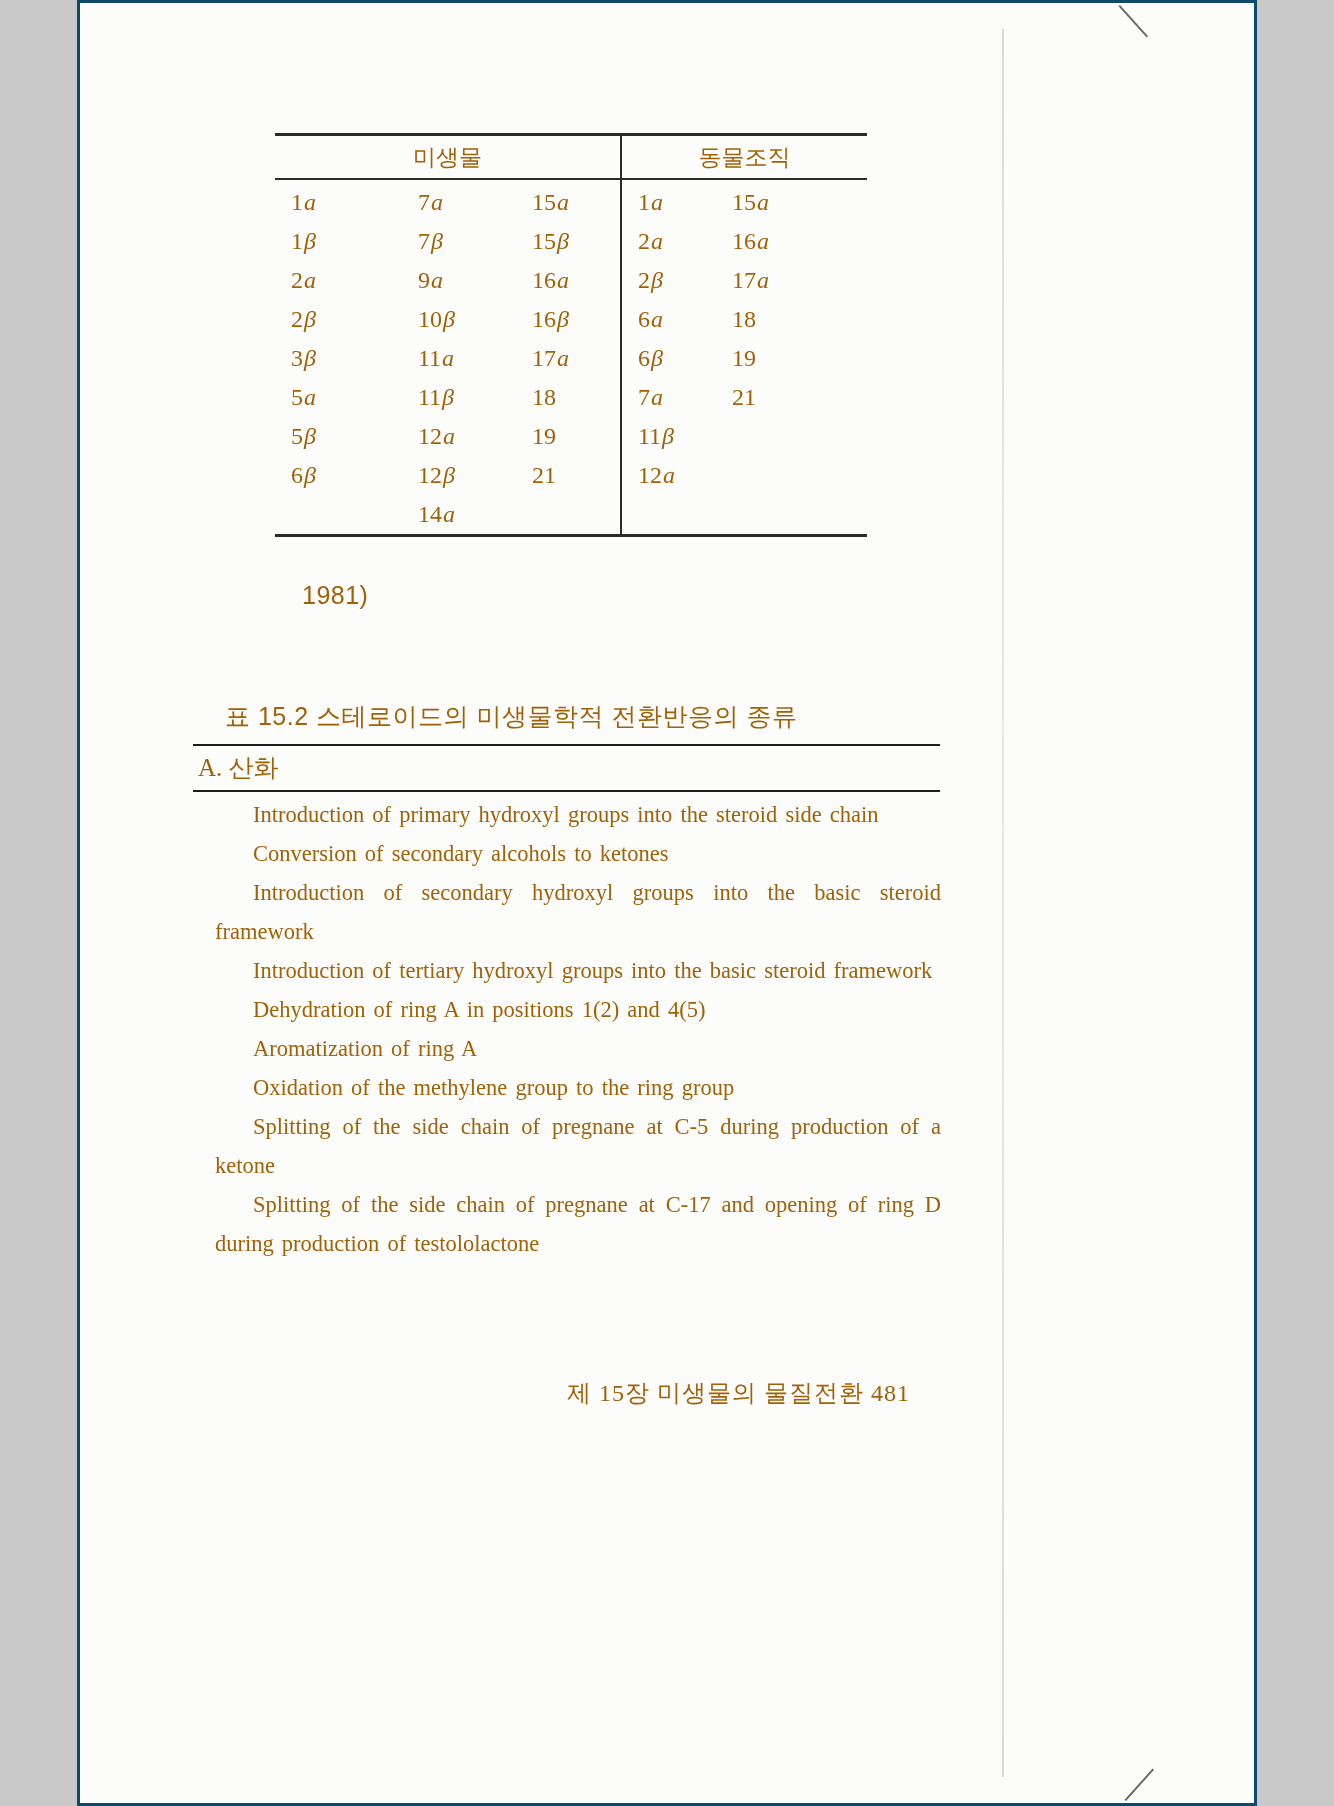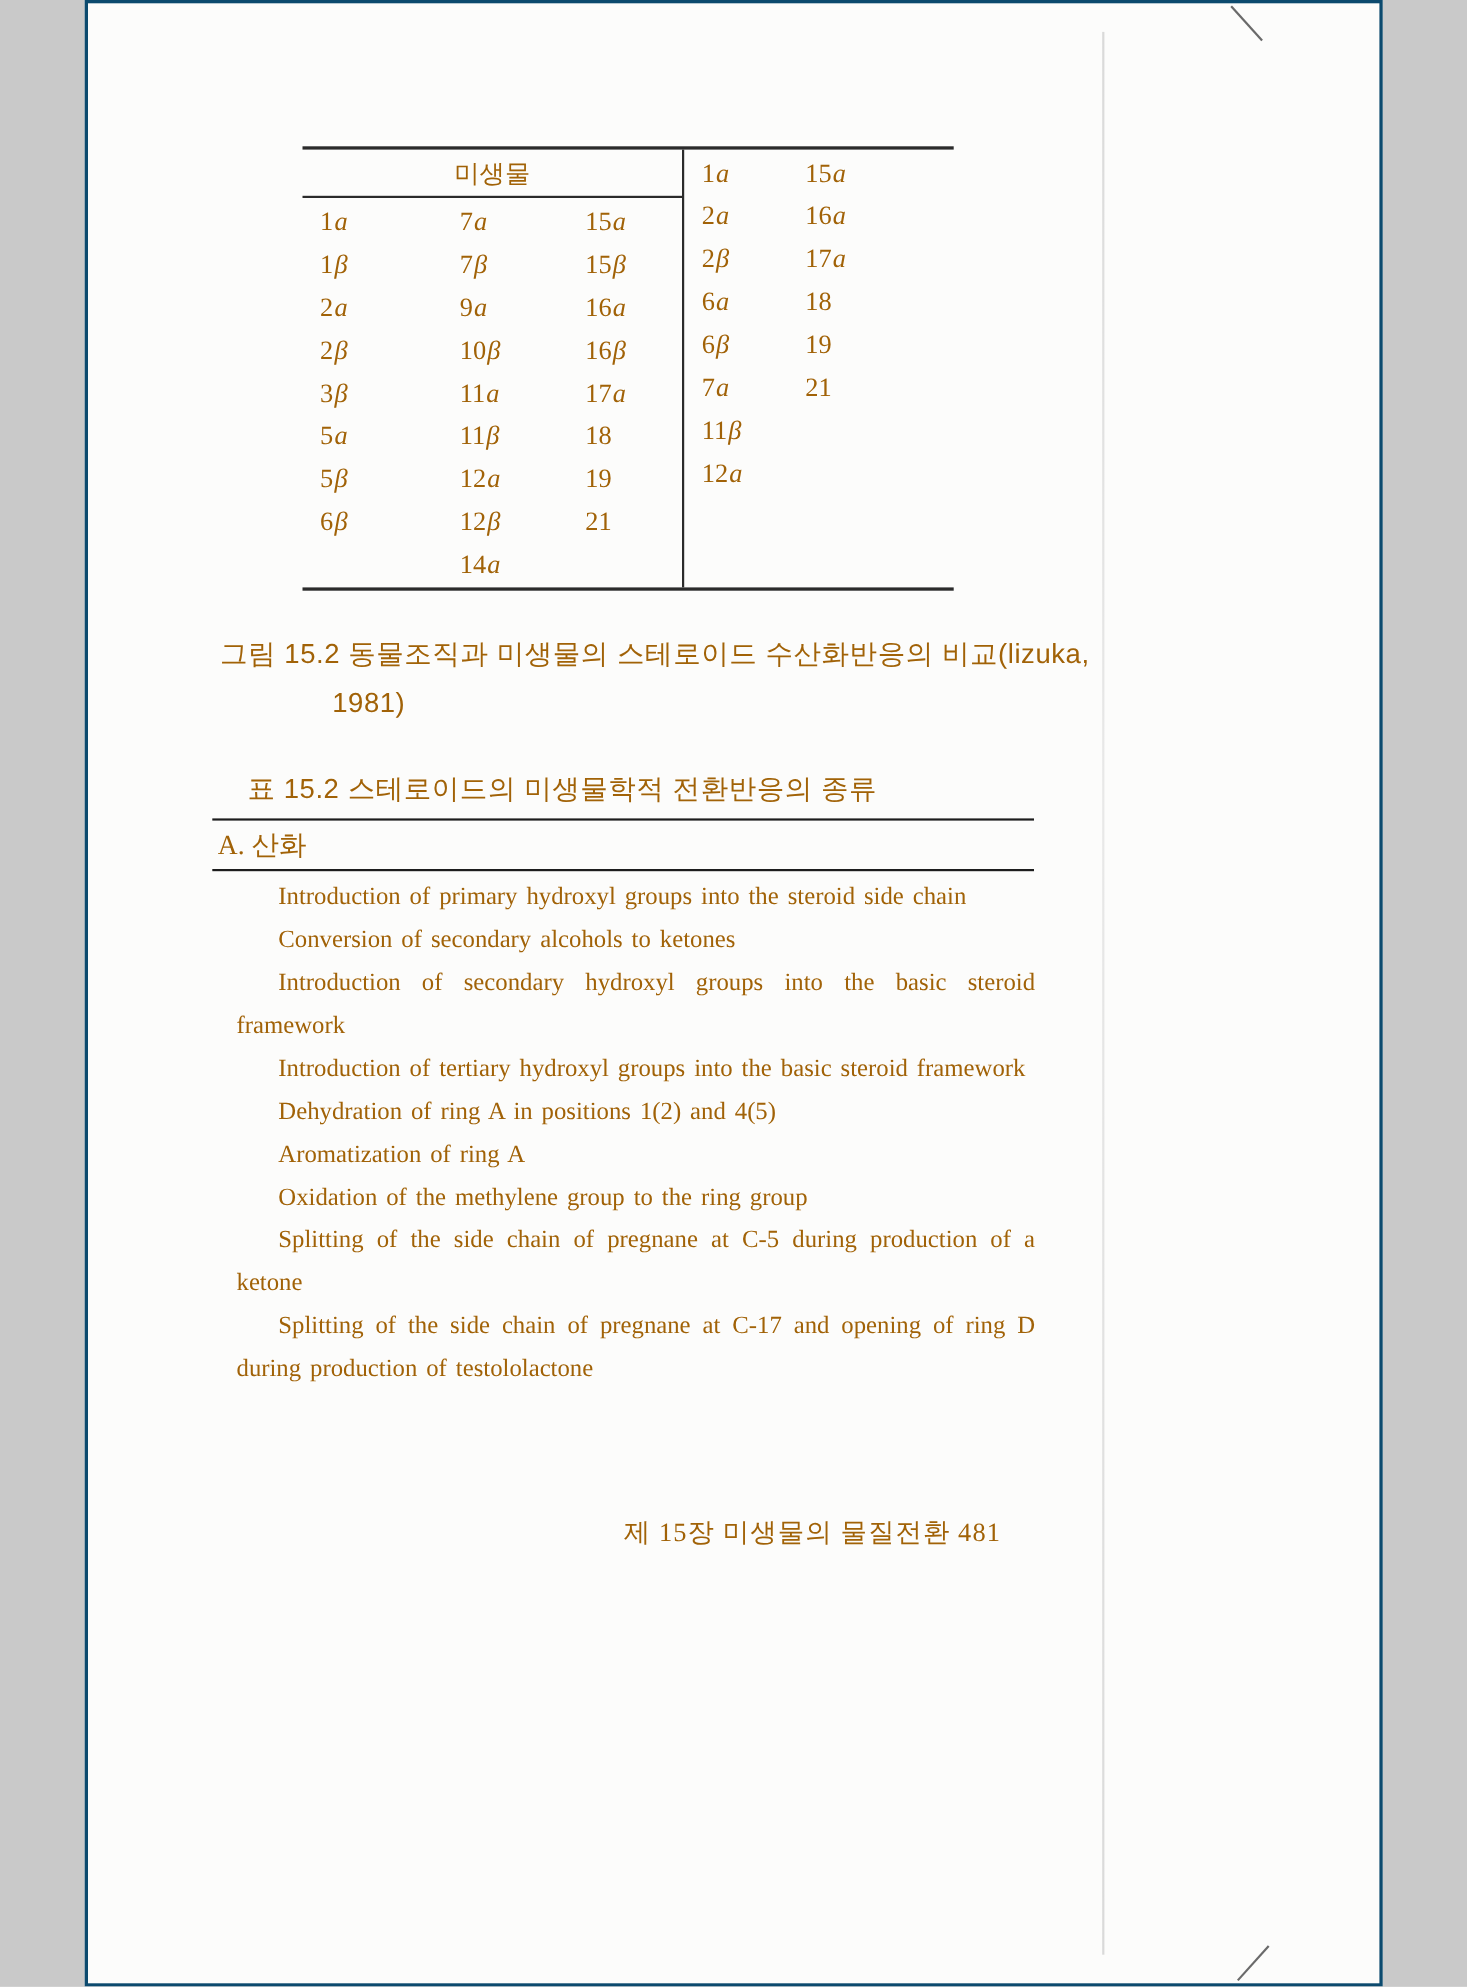--- a/index.html
+++ b/index.html
@@ -154,20 +154,21 @@
             <div class="ft-cell">16<i>β</i></div>
             <div class="ft-cell">17<i>a</i></div>
             <div class="ft-cell">18</div>
             <div class="ft-cell">19</div>
             <div class="ft-cell">21</div>
             <div class="ft-cell"></div>
           </div>
         </div>
     </div>
     <div class="ft-group ft-right">
+      <div class="ft-header">동물조직</div>
       <div class="ft-cols" id="animal-cols">
           <div class="ft-col">
             <div class="ft-cell">1<i>a</i></div>
             <div class="ft-cell">2<i>a</i></div>
             <div class="ft-cell">2<i>β</i></div>
             <div class="ft-cell">6<i>a</i></div>
             <div class="ft-cell">6<i>β</i></div>
             <div class="ft-cell">7<i>a</i></div>
             <div class="ft-cell">11<i>β</i></div>
             <div class="ft-cell">12<i>a</i></div>
@@ -182,21 +183,20 @@
             <div class="ft-cell">21</div>
             <div class="ft-cell"></div>
             <div class="ft-cell"></div>
             <div class="ft-cell"></div>
           </div>
         </div>
     </div>
   </div>
 
   <div class="fig-caption">
-    <div>그림  15.2  동물조직과  미생물의  스테로이드  수산화반응의  비교(lizuka,</div>
     <div class="line2">1981)</div>
   </div>
 
   <div class="table-title">표 15.2 스테로이드의 미생물학적 전환반응의 종류</div>
 
   <div class="rule rule-1"></div>
   <div class="section-heading">A. 산화</div>
   <div class="rule rule-2"></div>
 
   <div class="body-text" id="body-list">

